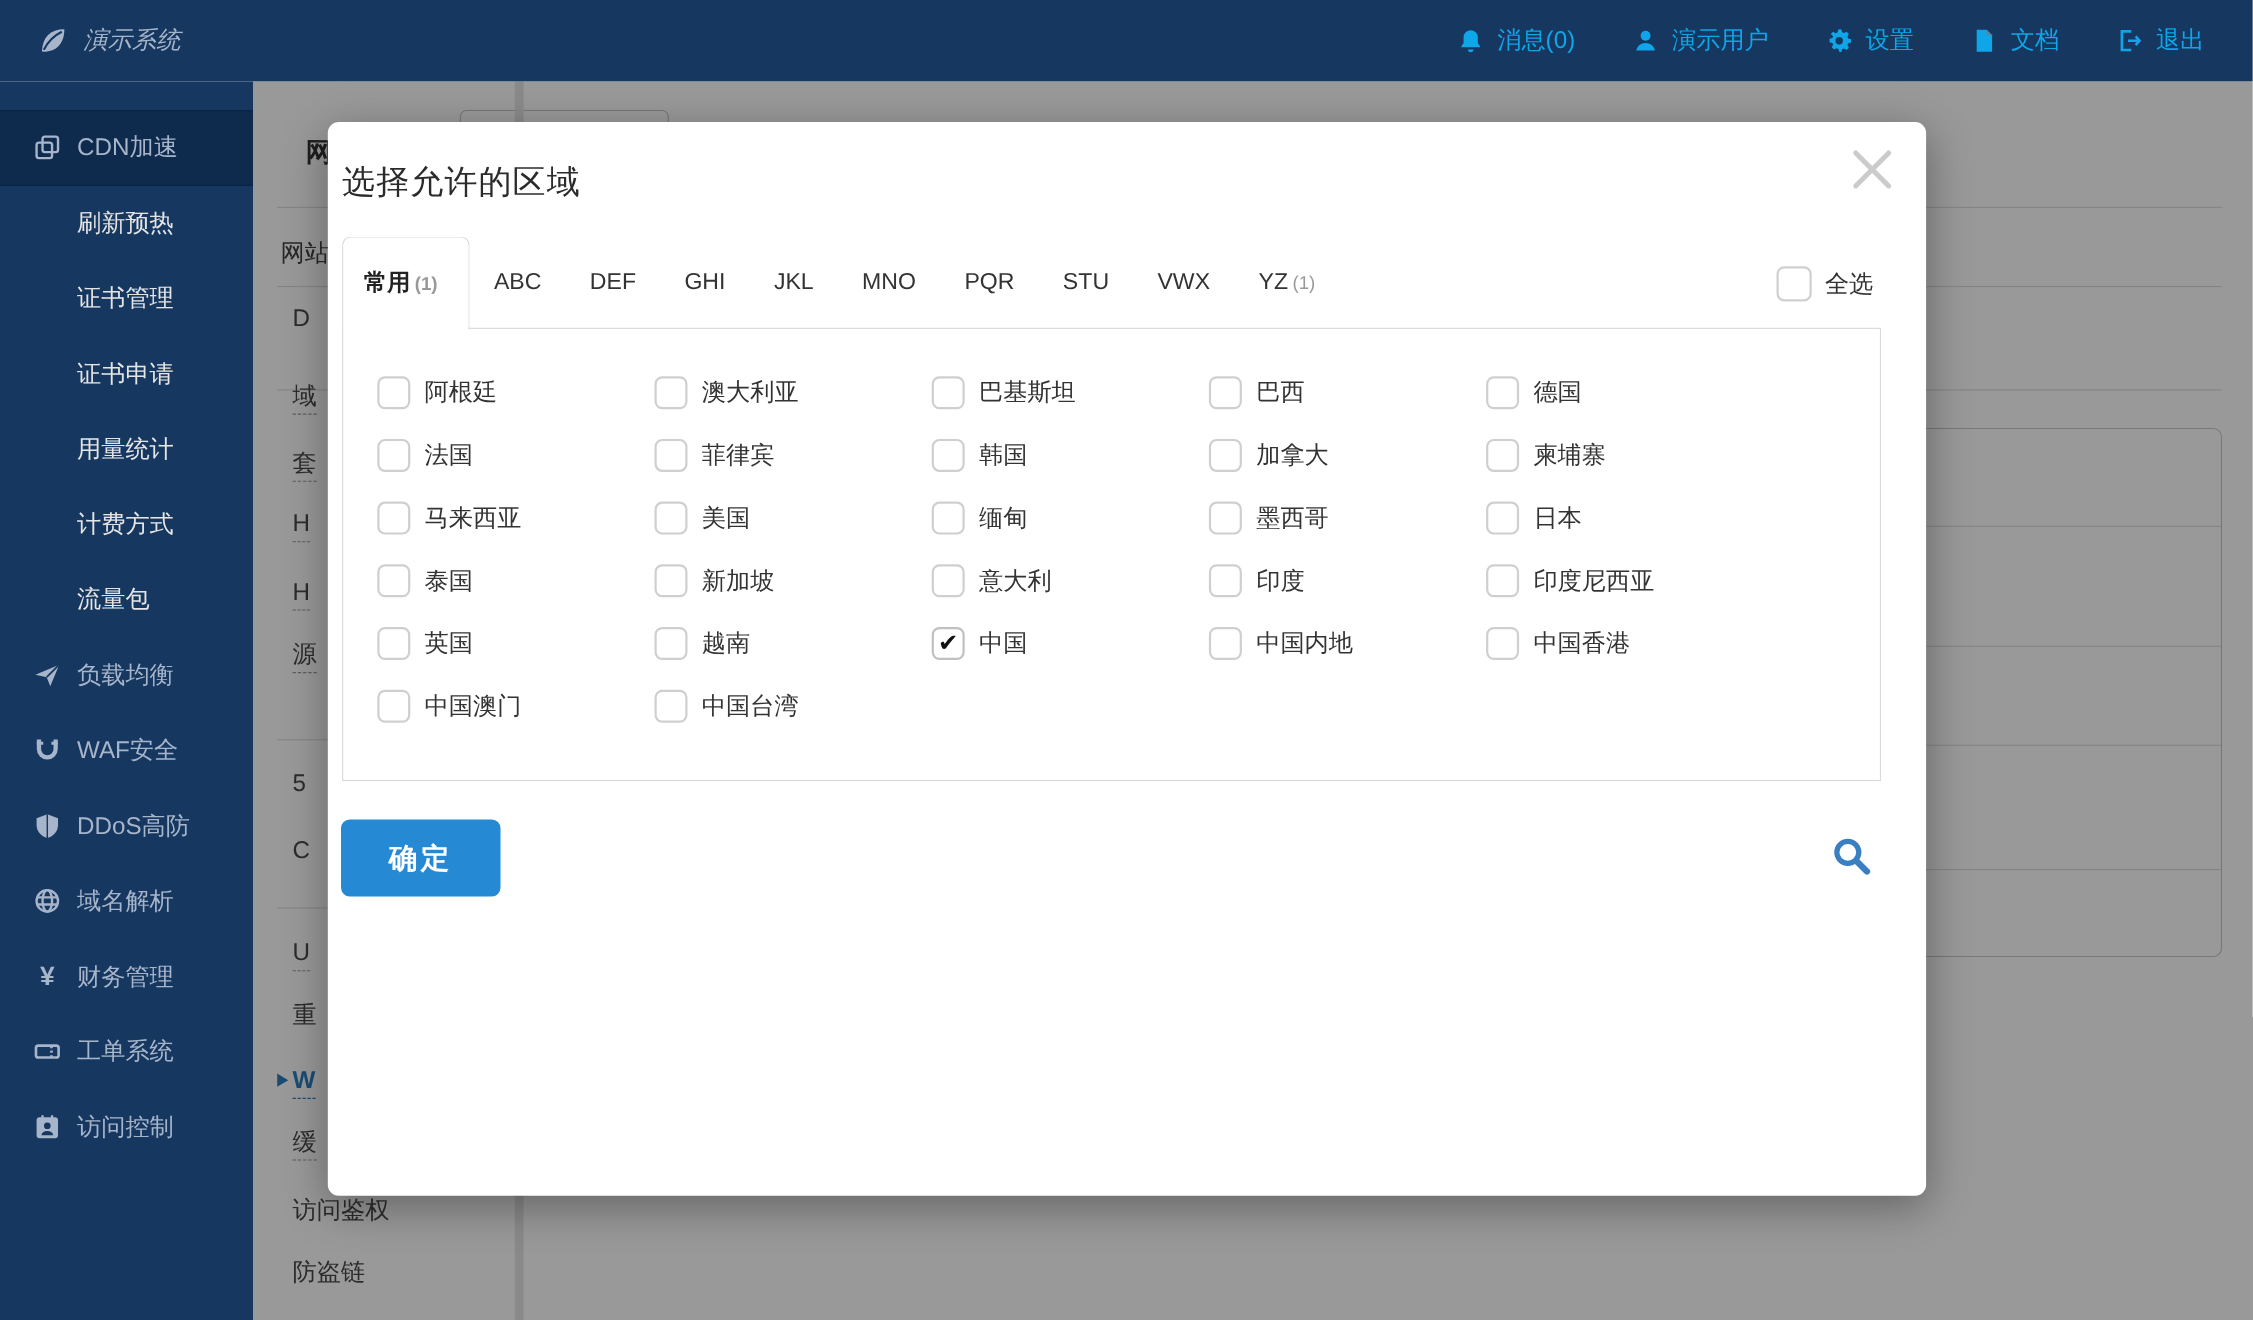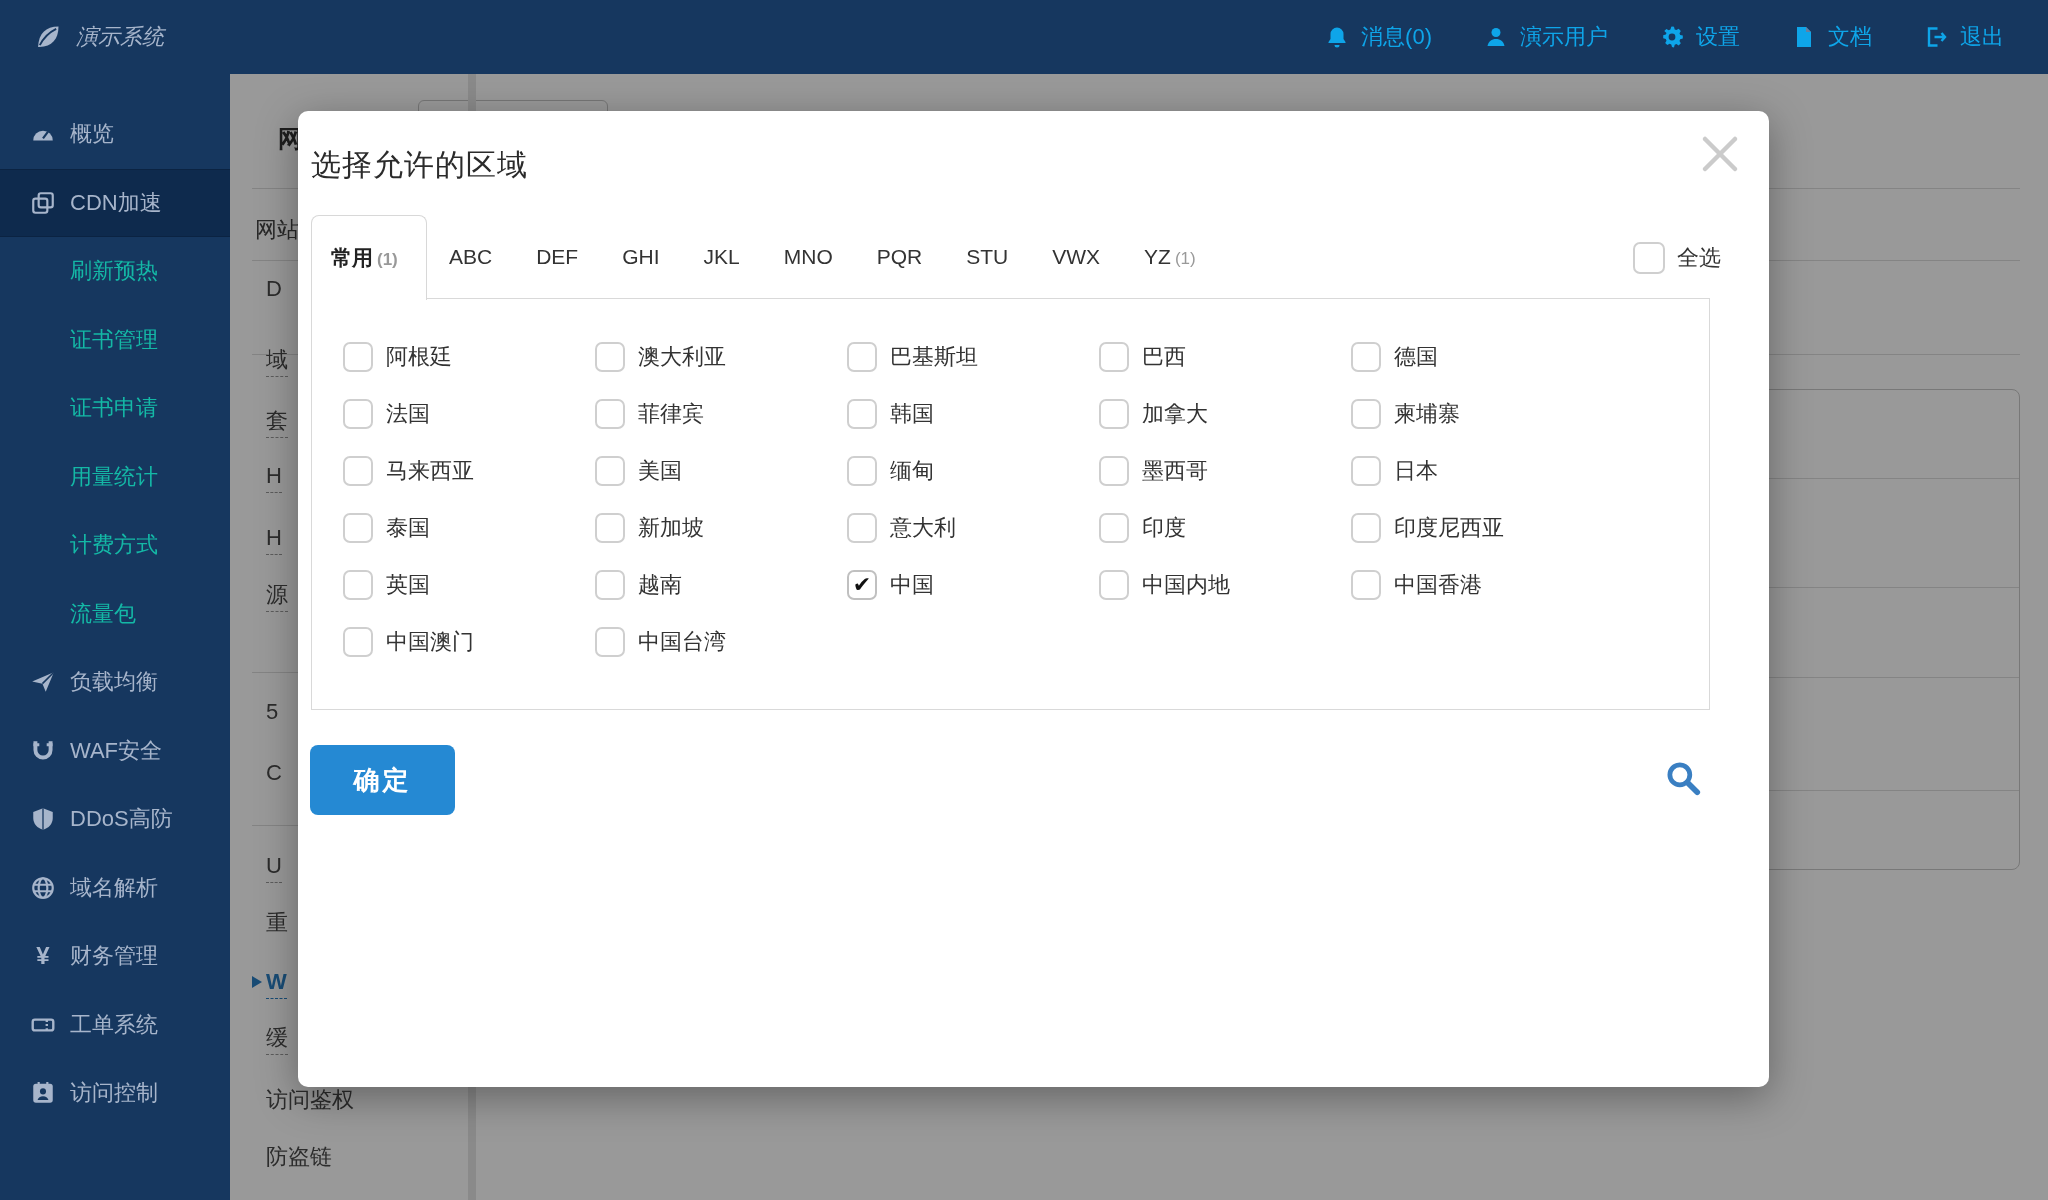--- a/index.html
+++ b/index.html
@@ -13,21 +13,21 @@
   #nav-items{margin-left:auto;display:flex;align-items:center;gap:52px;padding-right:44px;}
   .nav-item{display:flex;align-items:center;gap:12px;color:#0ea5e9;font-size:22px;cursor:pointer;}
   .nav-item .icon{width:24px;height:24px;}
   .icon svg{width:100%;height:100%;display:block;}
   
   #sidebar{position:absolute;left:0;top:74px;width:230px;height:1126px;background:#16375f;
     z-index:20;padding-top:26px;box-sizing:border-box;}
   .side-item{height:68.5px;display:flex;align-items:center;padding-left:30px;color:#a7b5cb;
     font-size:22px;cursor:pointer;box-sizing:border-box;}
   .side-item .icon{width:26px;height:26px;margin-right:14px;flex:none;}
-  .side-item.sub{padding-left:70px;color:#14b8a6;}
+  .side-item.sub{padding-left:70px;color:#e5e5e5;}
   .side-item.active{background:#0e2a4d;border-top:1px solid #0b2342;border-bottom:1px solid #0b2342;}
   .yen-glyph{font-size:24px;font-weight:bold;width:26px;text-align:center;line-height:26px;}
   
   #page{position:absolute;left:230px;top:74px;width:1818px;height:1126px;background:#fff;z-index:1;}
   .bg-divider{position:absolute;height:1px;background:#dcdcdc;}
   .bg-title{position:absolute;left:48px;top:51px;font-size:24px;font-weight:bold;color:#333;line-height:28px;}
   .bg-topbtn{position:absolute;left:188px;top:26px;width:190px;height:48px;border:1.5px solid #c6c6c6;border-radius:6px;background:#fff;box-sizing:border-box;}
   .bg-section{position:absolute;left:25px;top:143px;font-size:22px;color:#444;line-height:26px;}
   .bg-item{position:absolute;left:36px;font-size:22px;color:#4a4a4a;line-height:26px;white-space:nowrap;}
   .bg-item .frag{display:inline-block;}
@@ -35,21 +35,21 @@
   .bg-item.blue{color:#2b7fc4;}
   .bg-item.blue .frag{border-bottom-color:#2b7fc4;font-weight:bold;}
   .bg-arrow{position:absolute;left:-14px;top:7px;width:0;height:0;border-left:10px solid #2b7fc4;
     border-top:6px solid transparent;border-bottom:6px solid transparent;}
   .bg-panel{position:absolute;left:200px;top:315px;width:1590px;height:481px;border:1px solid #c8c8c8;border-radius:8px;box-sizing:border-box;}
   .bg-scrollstrip{position:absolute;left:238px;top:0;width:8px;height:1126px;background:#e6e6e6;}
   
   #overlay{position:absolute;left:230px;top:74px;width:1818px;height:1126px;background:rgba(0,0,0,0.4);z-index:5;}
   
   #modal{position:absolute;left:298px;top:111px;width:1453px;height:976px;background:#fff;
-    border-radius:10px;box-shadow:0 10px 40px rgba(0,0,0,.35);z-index:10;padding-left:18px;}
+    border-radius:10px;box-shadow:0 10px 40px rgba(0,0,0,.35);z-index:10;}
   #modal-close{position:absolute;right:27px;top:21px;width:44px;height:44px;cursor:pointer;}
   #modal-title{position:absolute;left:13px;top:34px;font-size:30px;color:#2b2b2b;font-weight:500;letter-spacing:1px;}
   #tabs{position:absolute;left:13px;top:104px;height:84px;display:flex;align-items:stretch;z-index:3;}
   .tab{line-height:84px;padding:0 22px;font-size:21px;color:#333;cursor:pointer;white-space:nowrap;}
   .tab .badge{font-size:17px;color:#999;margin-left:4px;}
   .tab.active{width:116px;padding:0 0 0 19px;height:85px;line-height:84px;background:#fff;
     border:1px solid #d8d8d8;border-bottom:none;border-radius:8px 8px 0 0;font-weight:bold;color:#222;box-sizing:border-box;}
   #select-all{position:absolute;top:131px;right:48px;display:flex;align-items:center;gap:12px;cursor:pointer;z-index:3;}
   #select-all .cb{width:32px;height:32px;}
   #select-all-label{font-size:22px;color:#333;}
@@ -124,29 +124,20 @@
             <path d="M13.5 3.5H5v17h8.5"></path>
             <path d="M10.5 12H21M17.5 8l3.5 4-3.5 4"></path>
           </svg>
         </span>
         <span>退出</span>
       </div>
     </div>
 </div>
 
 <div id="sidebar">
-    <div class="side-item">
-      <span class="icon">
-        <svg viewBox="0 0 24 24" fill="currentColor">
-          <path d="M3 18a9 9 0 1 1 18 0z"></path>
-          <line x1="12" y1="16" x2="16.5" y2="10" stroke="#16375f" stroke-width="2"></line>
-        </svg>
-      </span>
-      <span>概览</span>
-    </div>
     <div class="side-item active">
       <span class="icon">
         <svg viewBox="0 0 24 24" fill="none" stroke="currentColor" stroke-width="2">
           <rect x="8" y="3" width="13" height="13" rx="2"></rect>
           <rect x="3" y="8" width="13" height="13" rx="2"></rect>
         </svg>
       </span>
       <span>CDN加速</span>
     </div>
     <div class="side-item sub">

